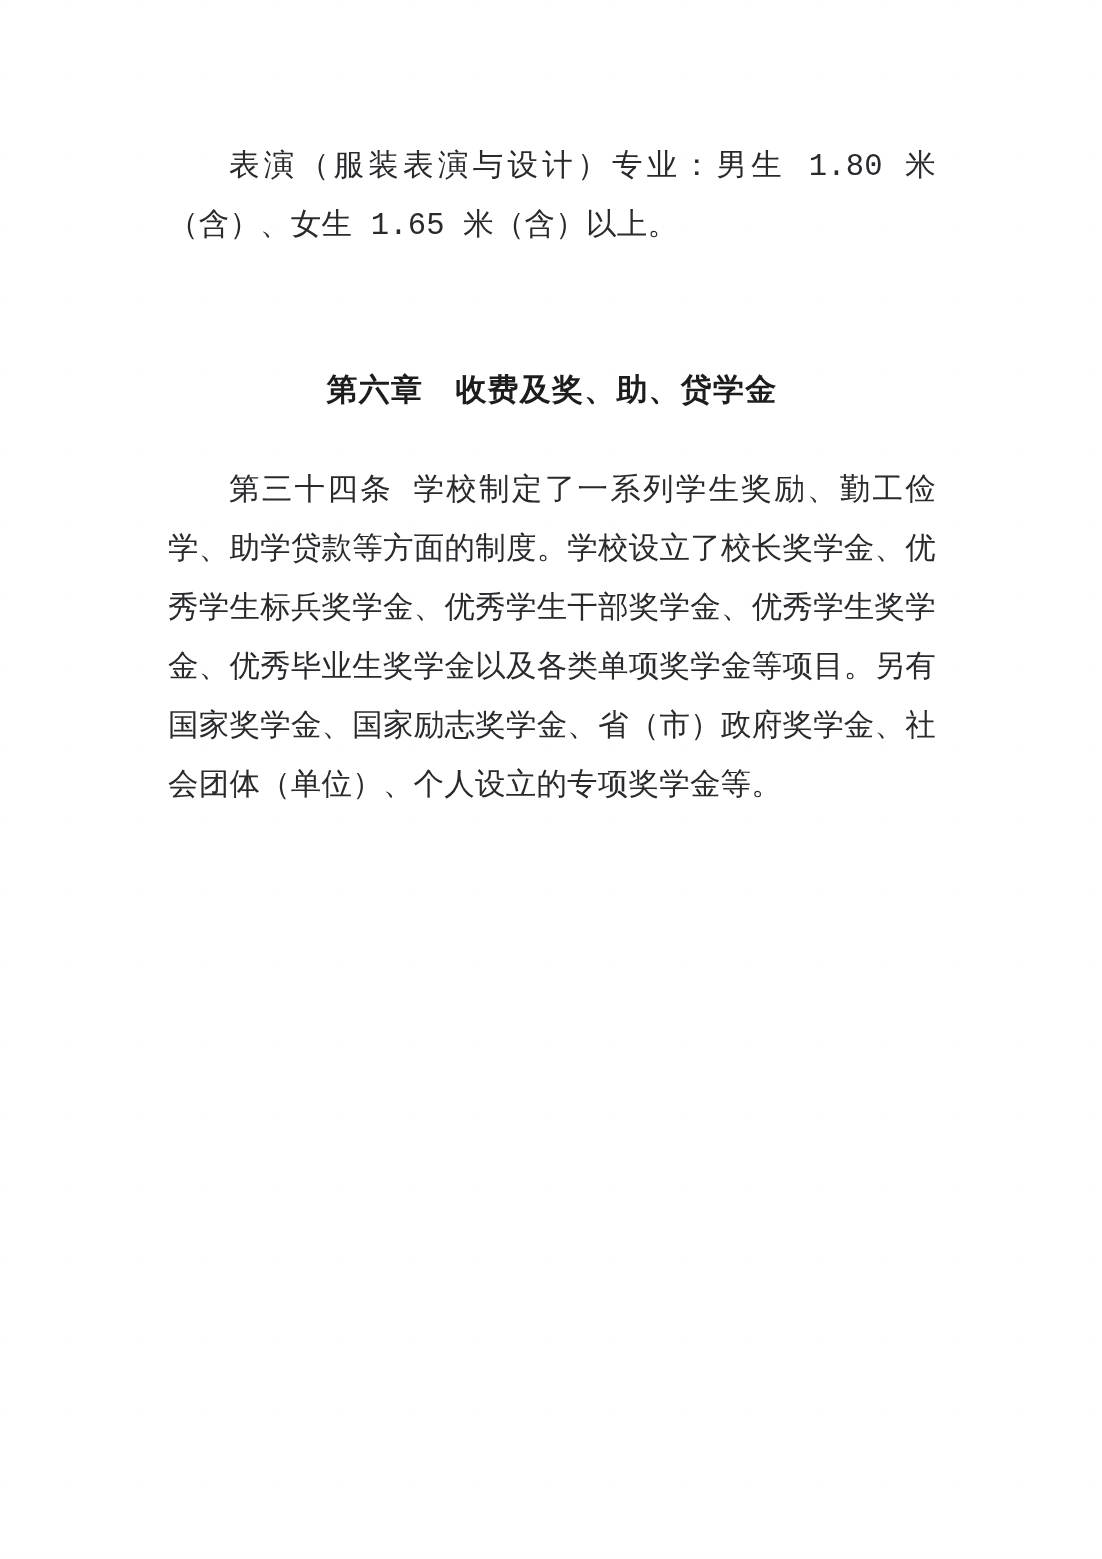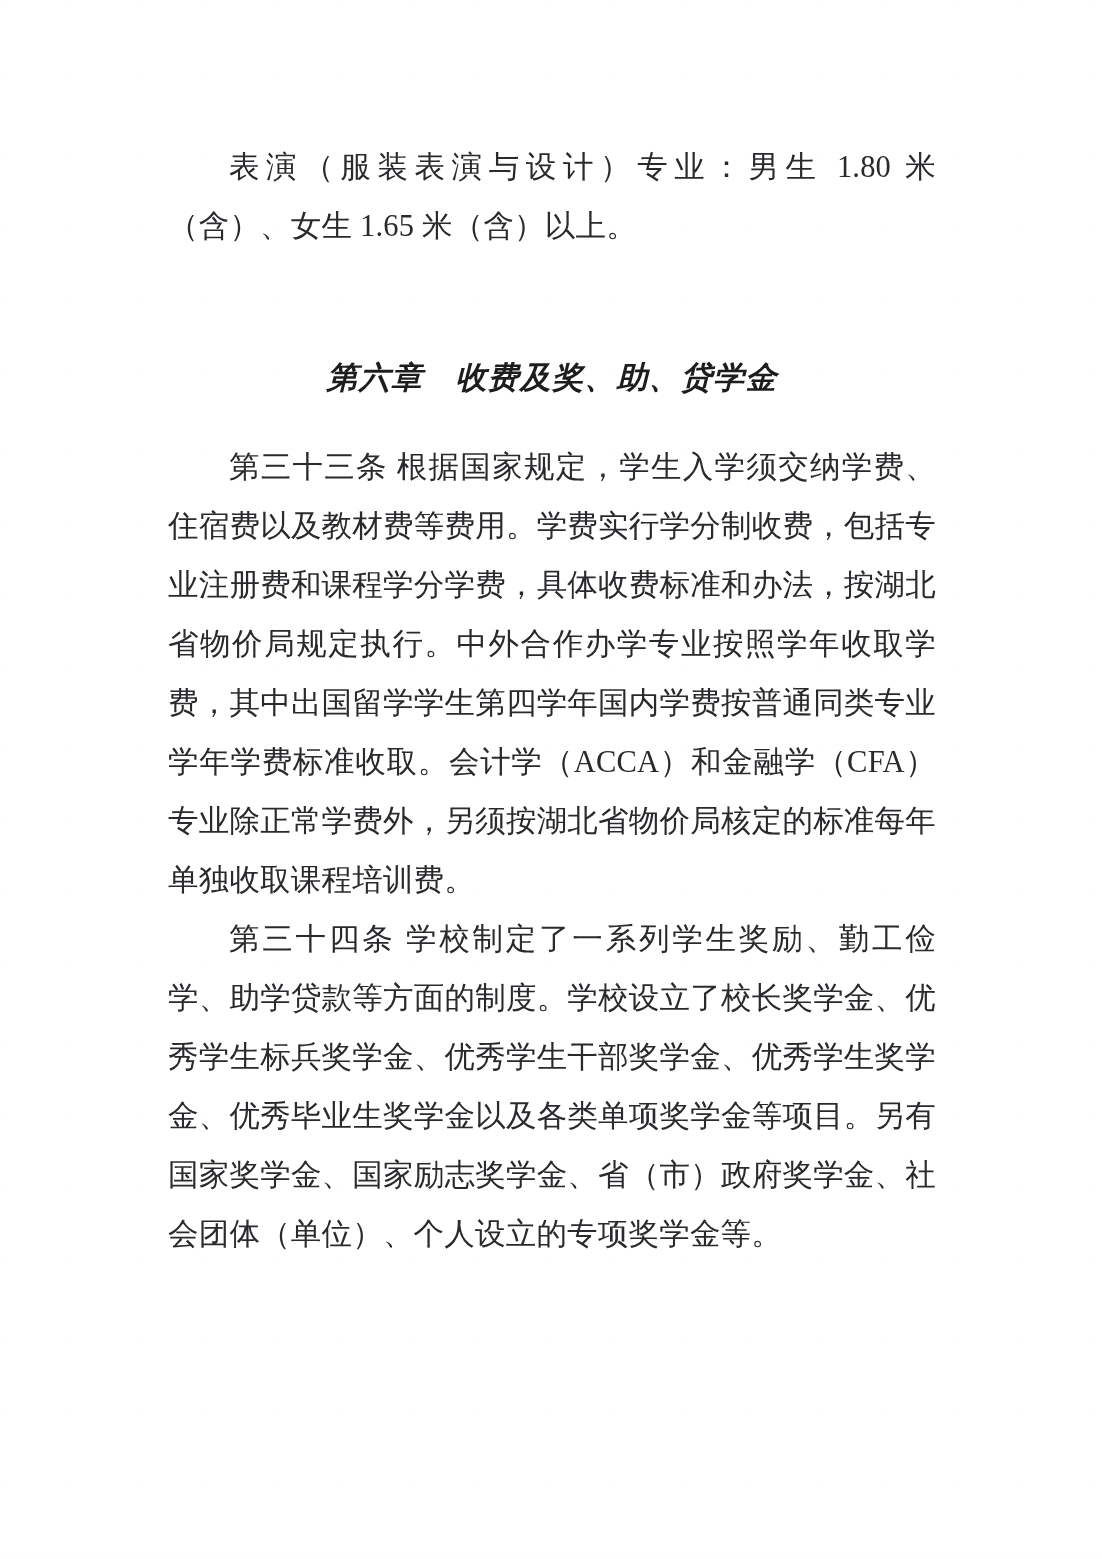--- a/index.html
+++ b/index.html
@@ -44,40 +44,39 @@
   p.para {
     margin: 0;
     padding: 0;
     font-size: 30.5px;
     line-height: 59px;
     color: #2a2a2e;
     text-align: justify;
     text-justify: inter-character;
     text-indent: 61px;
     letter-spacing: 0.2px;
-    font-family: Liberation Serif, serif;
+    font-family: Liberation Mono, monospace;
     -webkit-font-smoothing: antialiased;
   }
 
   
   .gap-chapter {
     height: 96px;
   }
 
   h2.chapter {
-    margin: 0;
+    margin: 12px;
     padding: 0;
     text-align: center;
     font-size: 31px;
     line-height: 50px;
     font-weight: bold;
     color: #1d1d20;
     letter-spacing: 1.2px;
     font-family: "DejaVu Sans", "Liberation Sans", sans-serif;
-    font-style: italic;
   }
 
   .gap-after-chapter {
     height: 36px;
   }
 </style>
 </head>
 <body>
 
 <div class="page">
@@ -88,18 +87,17 @@
 
     <p class="para">表演（服装表演与设计）专业：男生 1.80 米（含）、女生 1.65 米（含）以上。</p>
 
 
     <div class="gap-chapter"></div>
 
     <h2 class="chapter">第六章　收费及奖、助、贷学金</h2>
 
     <div class="gap-after-chapter"></div>
 
-    <p class="para">第三十三条 根据国家规定，学生入学须交纳学费、住宿费以及教材费等费用。学费实行学分制收费，包括专业注册费和课程学分学费，具体收费标准和办法，按湖北省物价局规定执行。中外合作办学专业按照学年收取学费，其中出国留学学生第四学年国内学费按普通同类专业学年学费标准收取。会计学（ACCA）和金融学（CFA）专业除正常学费外，另须按湖北省物价局核定的标准每年单独收取课程培训费。</p>
 
     <p class="para">第三十四条 学校制定了一系列学生奖励、勤工俭学、助学贷款等方面的制度。学校设立了校长奖学金、优秀学生标兵奖学金、优秀学生干部奖学金、优秀学生奖学金、优秀毕业生奖学金以及各类单项奖学金等项目。另有国家奖学金、国家励志奖学金、省（市）政府奖学金、社会团体（单位）、个人设立的专项奖学金等。</p>
 
   </div>
 </div>
 
 </body></html>

